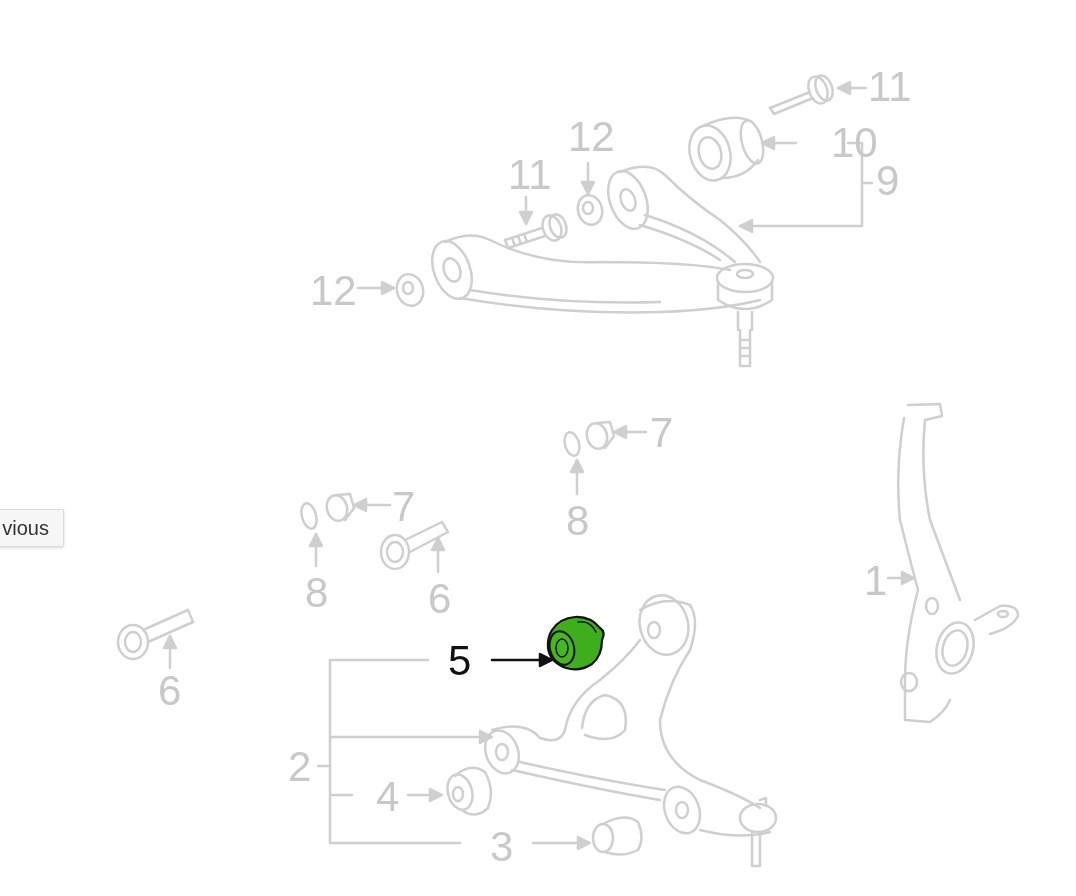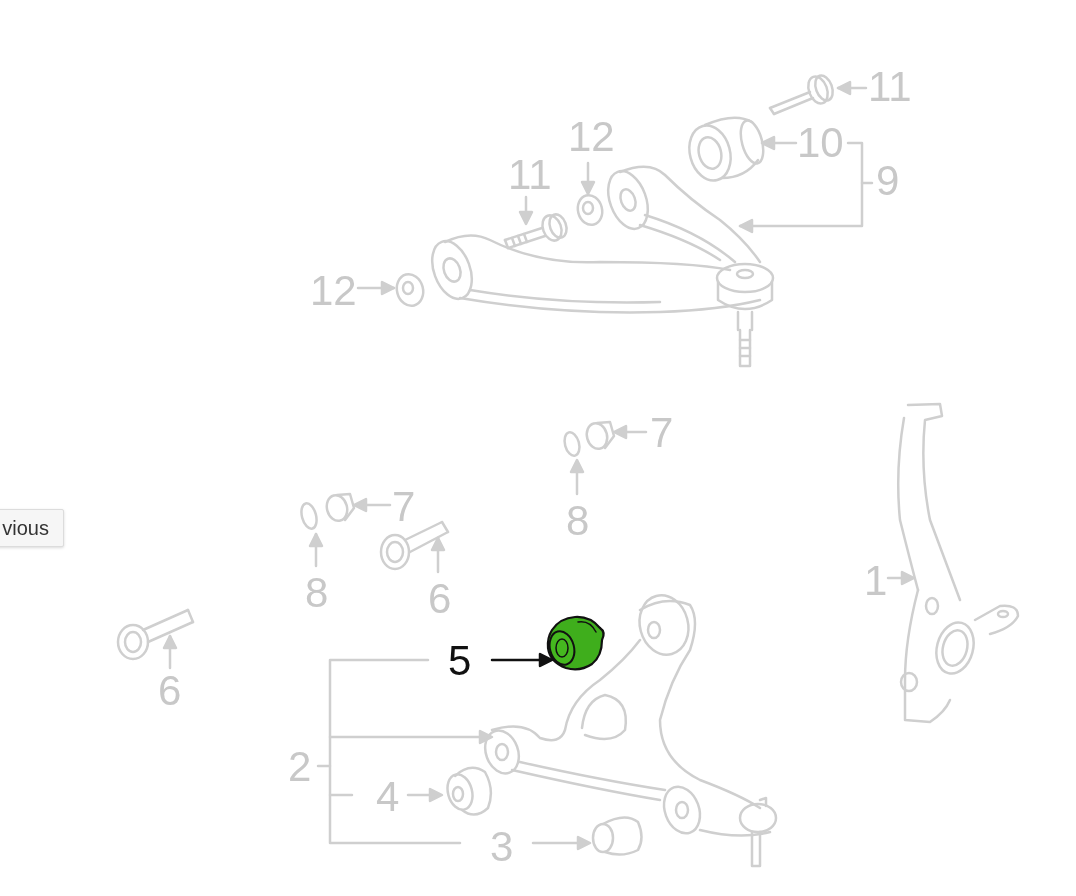--- a/index.html
+++ b/index.html
@@ -187,21 +187,21 @@
       <ellipse cx="562" cy="648" rx="12" ry="17" transform="rotate(-15 562 648)" fill="#45b81f" stroke="#111" stroke-width="2"></ellipse>
       <ellipse cx="562" cy="648" rx="6" ry="9" fill="none" stroke="#111" stroke-width="1.5"></ellipse>
       <path d="M578 622 Q590 620 596 632" stroke="#111" stroke-width="1.5"></path>
     </g>
     <path d="M492 660 L548 660" stroke="#111" stroke-width="2.5"></path>
     <path d="M552 660 L540 654 L540 666 Z" fill="#111" stroke="#111"></path>
   </svg>
 
   
   <span class="callout" style="left:868px;top:66px">11</span>
-  <span class="callout" style="left:797px;top:122px">10</span>
+  <span class="callout" style="left:831px;top:122px">10</span>
   <span class="callout" style="left:876px;top:160px">9</span>
   <span class="callout" style="left:568px;top:116px">12</span>
   <span class="callout" style="left:508px;top:154px">11</span>
   <span class="callout" style="left:310px;top:270px">12</span>
   <span class="callout" style="left:650px;top:412px">7</span>
   <span class="callout" style="left:566px;top:500px">8</span>
   <span class="callout" style="left:392px;top:486px">7</span>
   <span class="callout" style="left:305px;top:572px">8</span>
   <span class="callout" style="left:428px;top:578px">6</span>
   <span class="callout" style="left:158px;top:670px">6</span>

